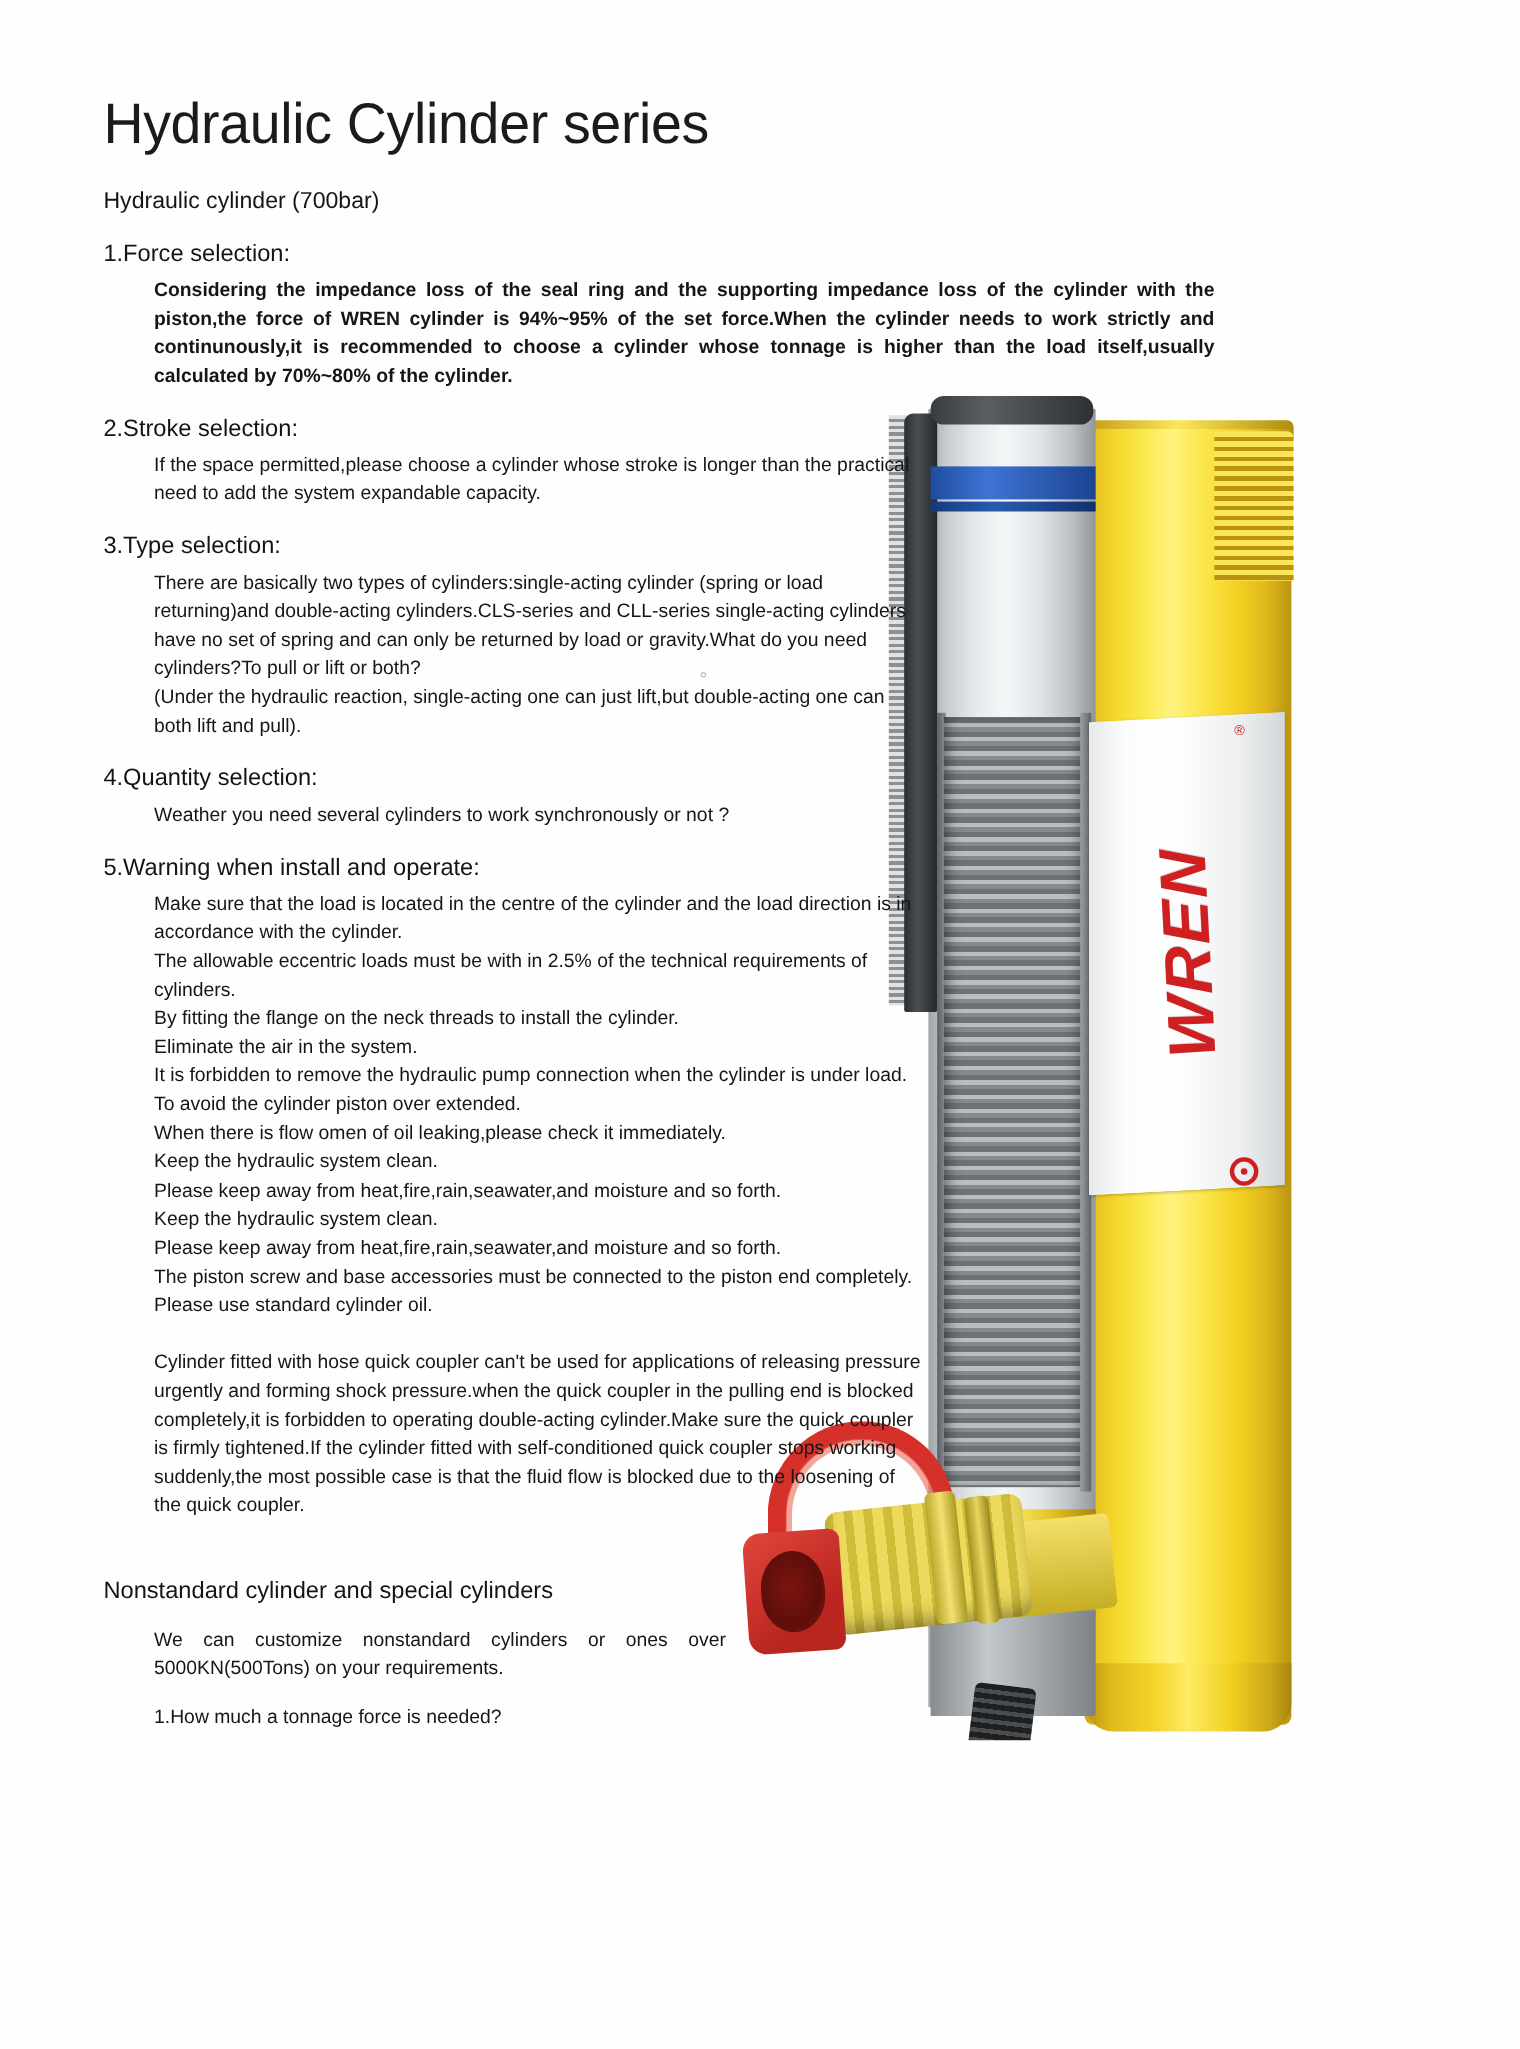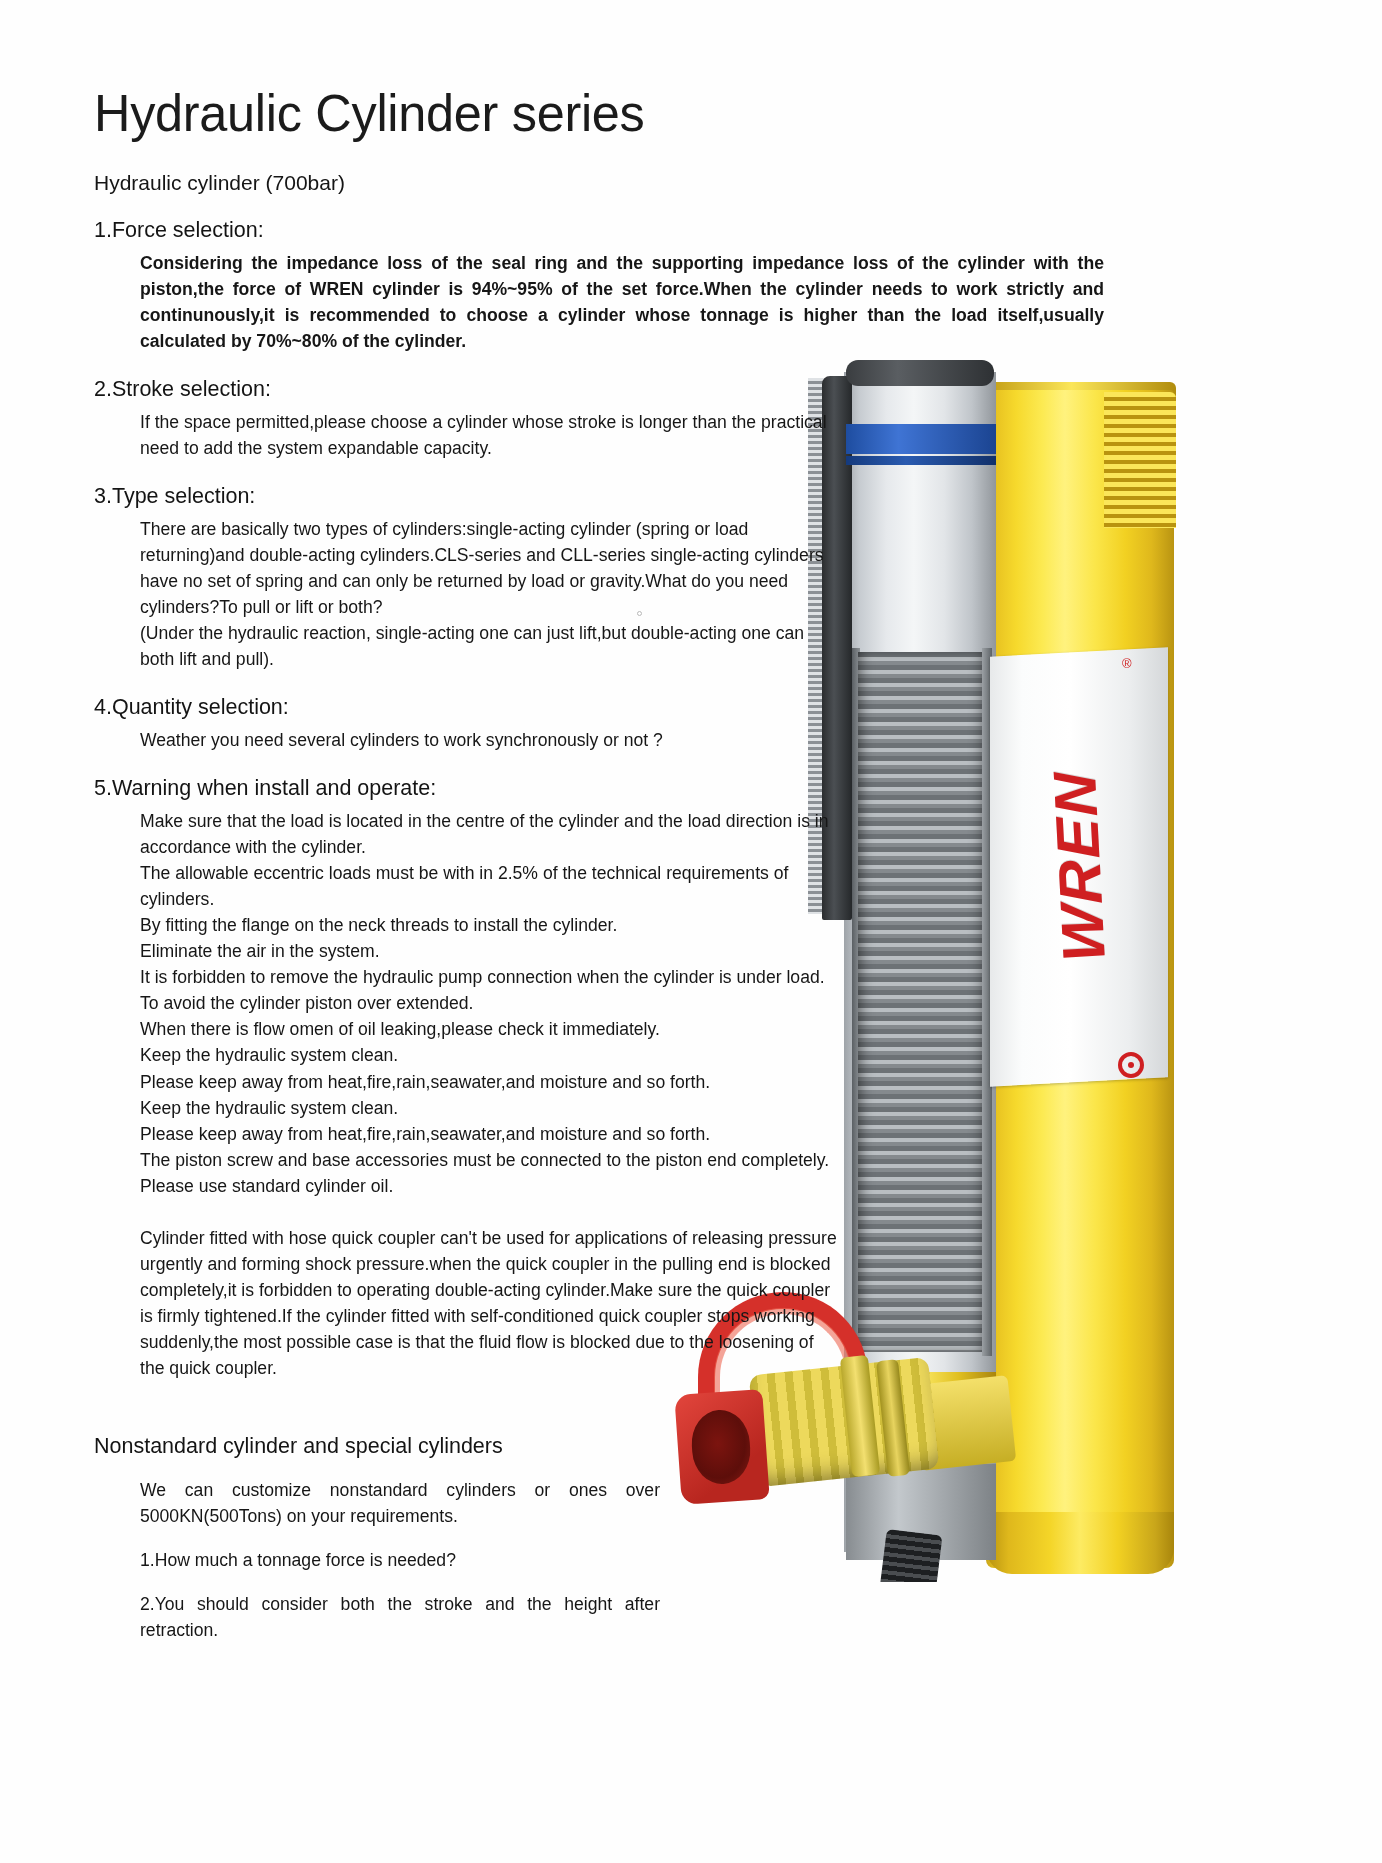--- a/index.html
+++ b/index.html
@@ -481,20 +481,19 @@
       <p>Cylinder fitted with hose quick coupler can't be used for applications of releasing pressure urgently and forming shock pressure.when the quick coupler in the pulling end is blocked completely,it is forbidden to operating double-acting cylinder.Make sure the quick coupler is firmly tightened.If the cylinder fitted with self-conditioned quick coupler stops working suddenly,the most possible case is that the fluid flow is blocked due to the loosening of the quick coupler.</p>
     </div>
 
     <div class="para-spacer"></div>
     <div class="para-spacer"></div>
 
     <div class="nonstd-head">Nonstandard cylinder and special cylinders</div>
     <div class="nonstd-body">
       <p class="j">We can customize nonstandard cylinders or ones over 5000KN(500Tons) on your requirements.</p>
       <p>1.How much a tonnage force is needed?</p>
-      <p class="j">2.You should consider both the stroke and the height after retraction.</p>
     </div>
 
   </div>
 
   <div class="artifact-dot"></div>
 
 </div>
 
 </body></html>

